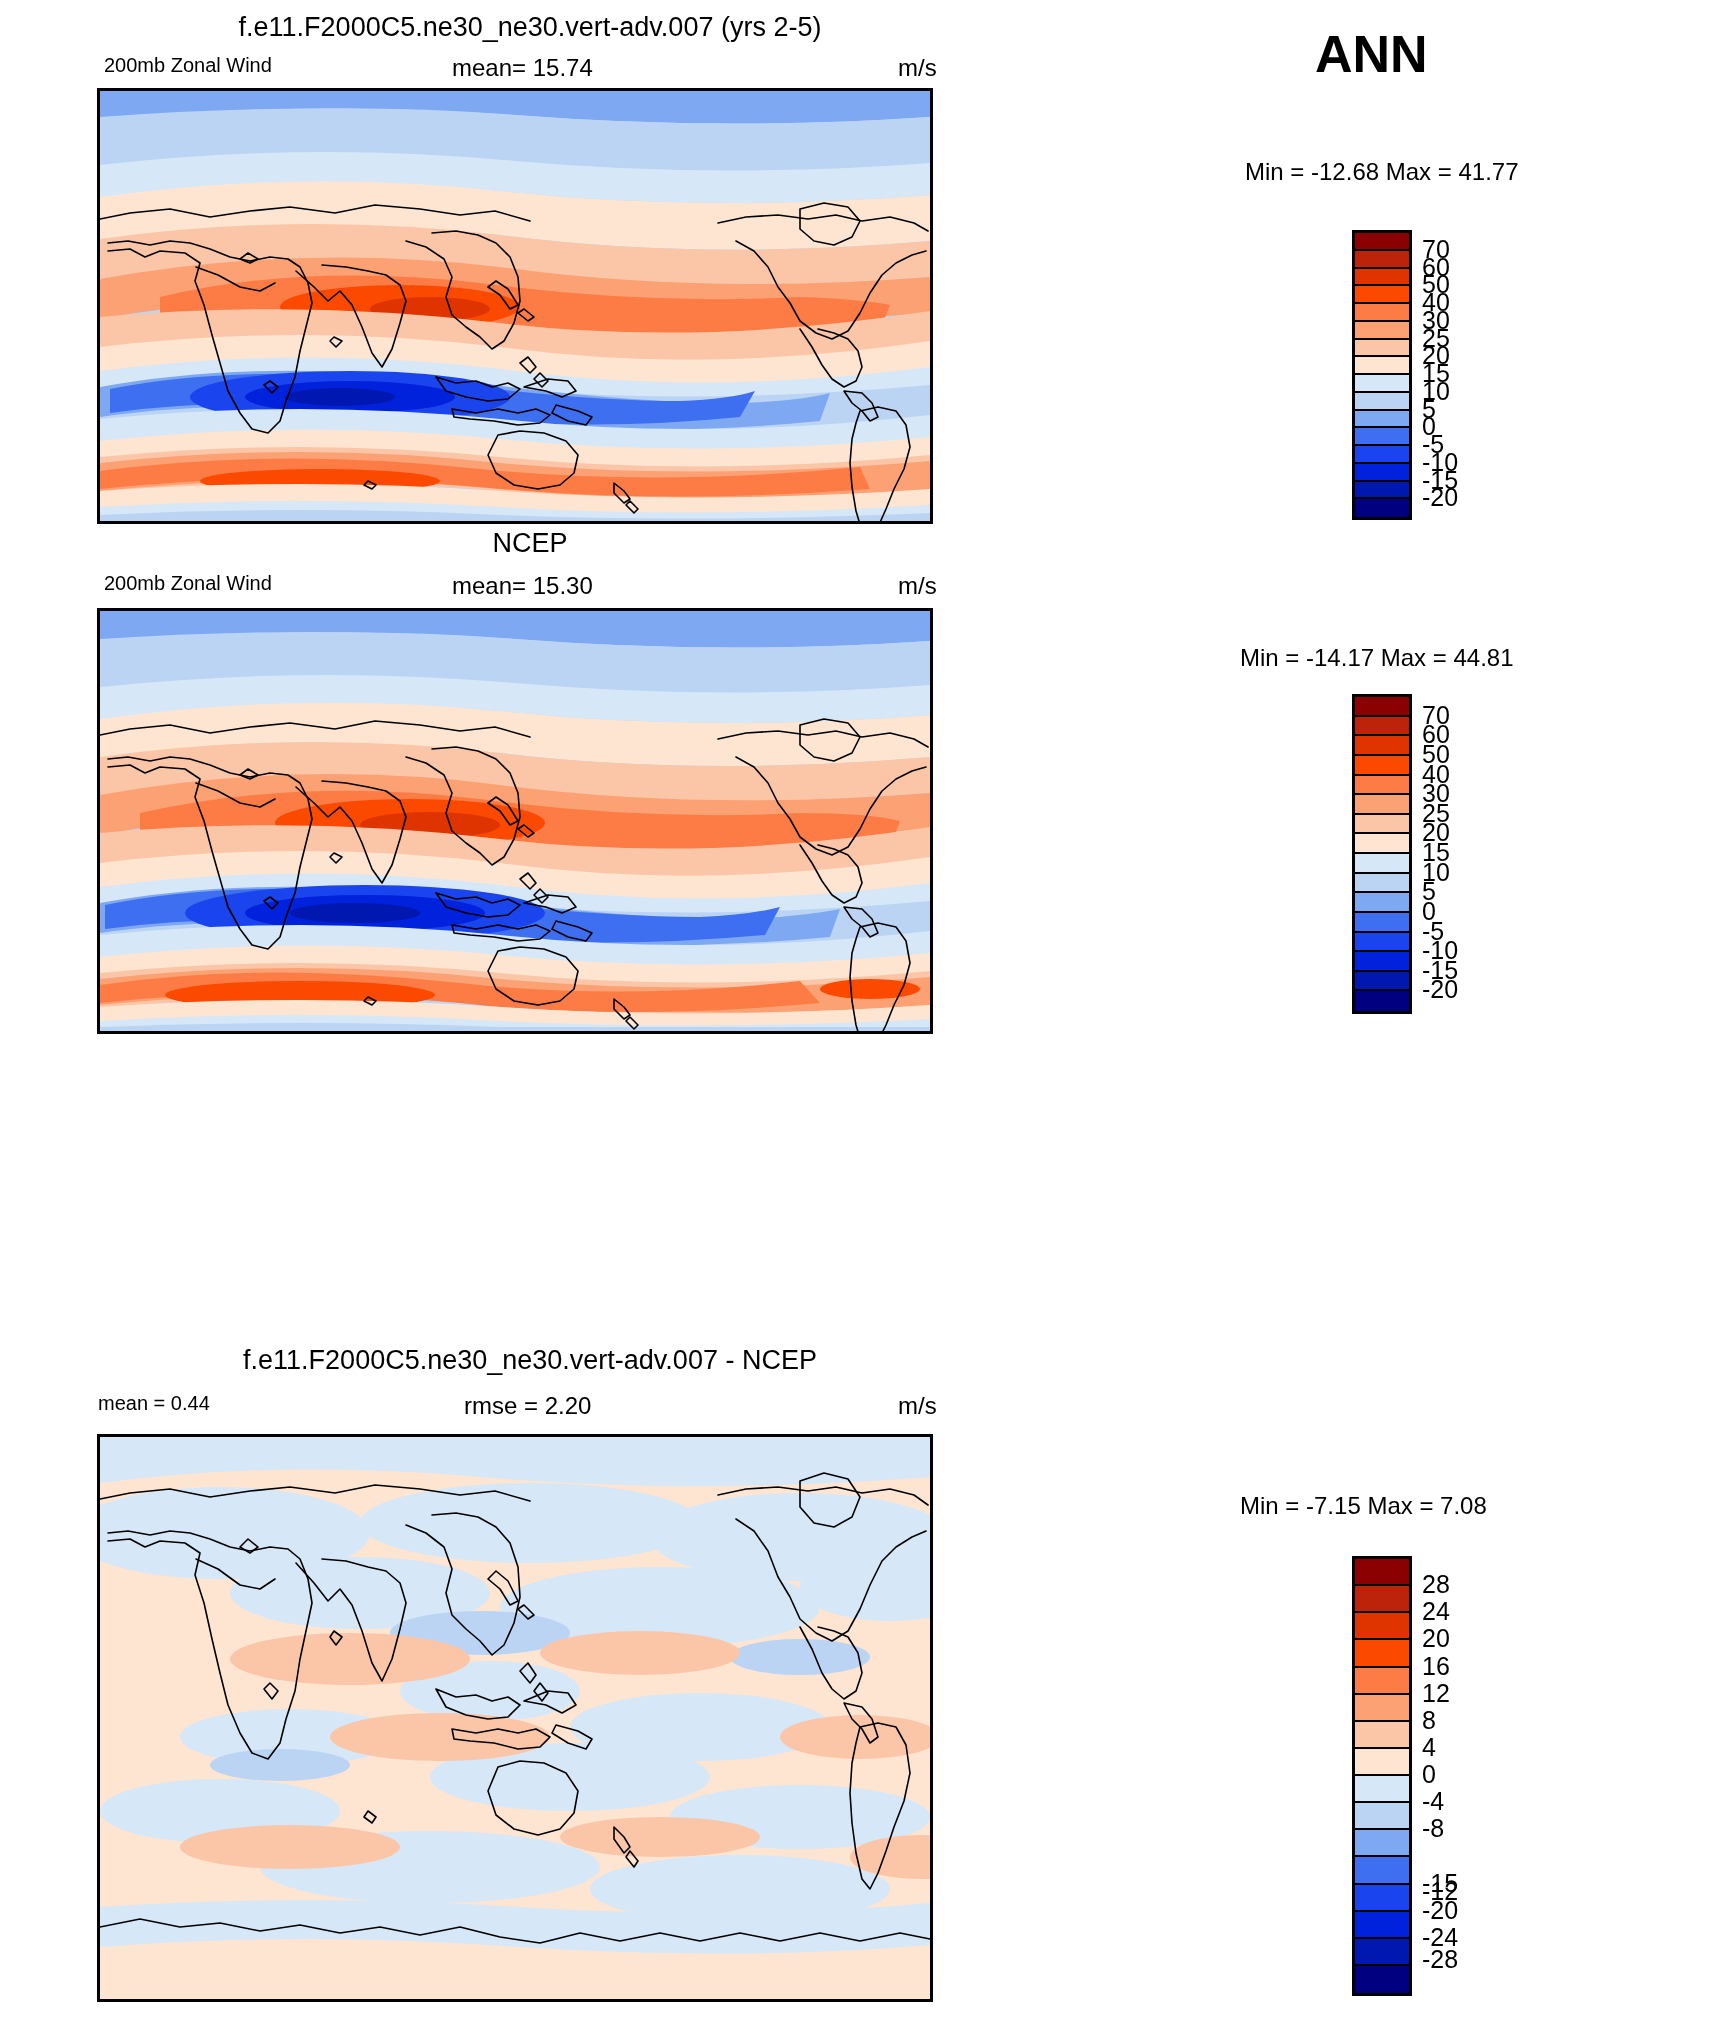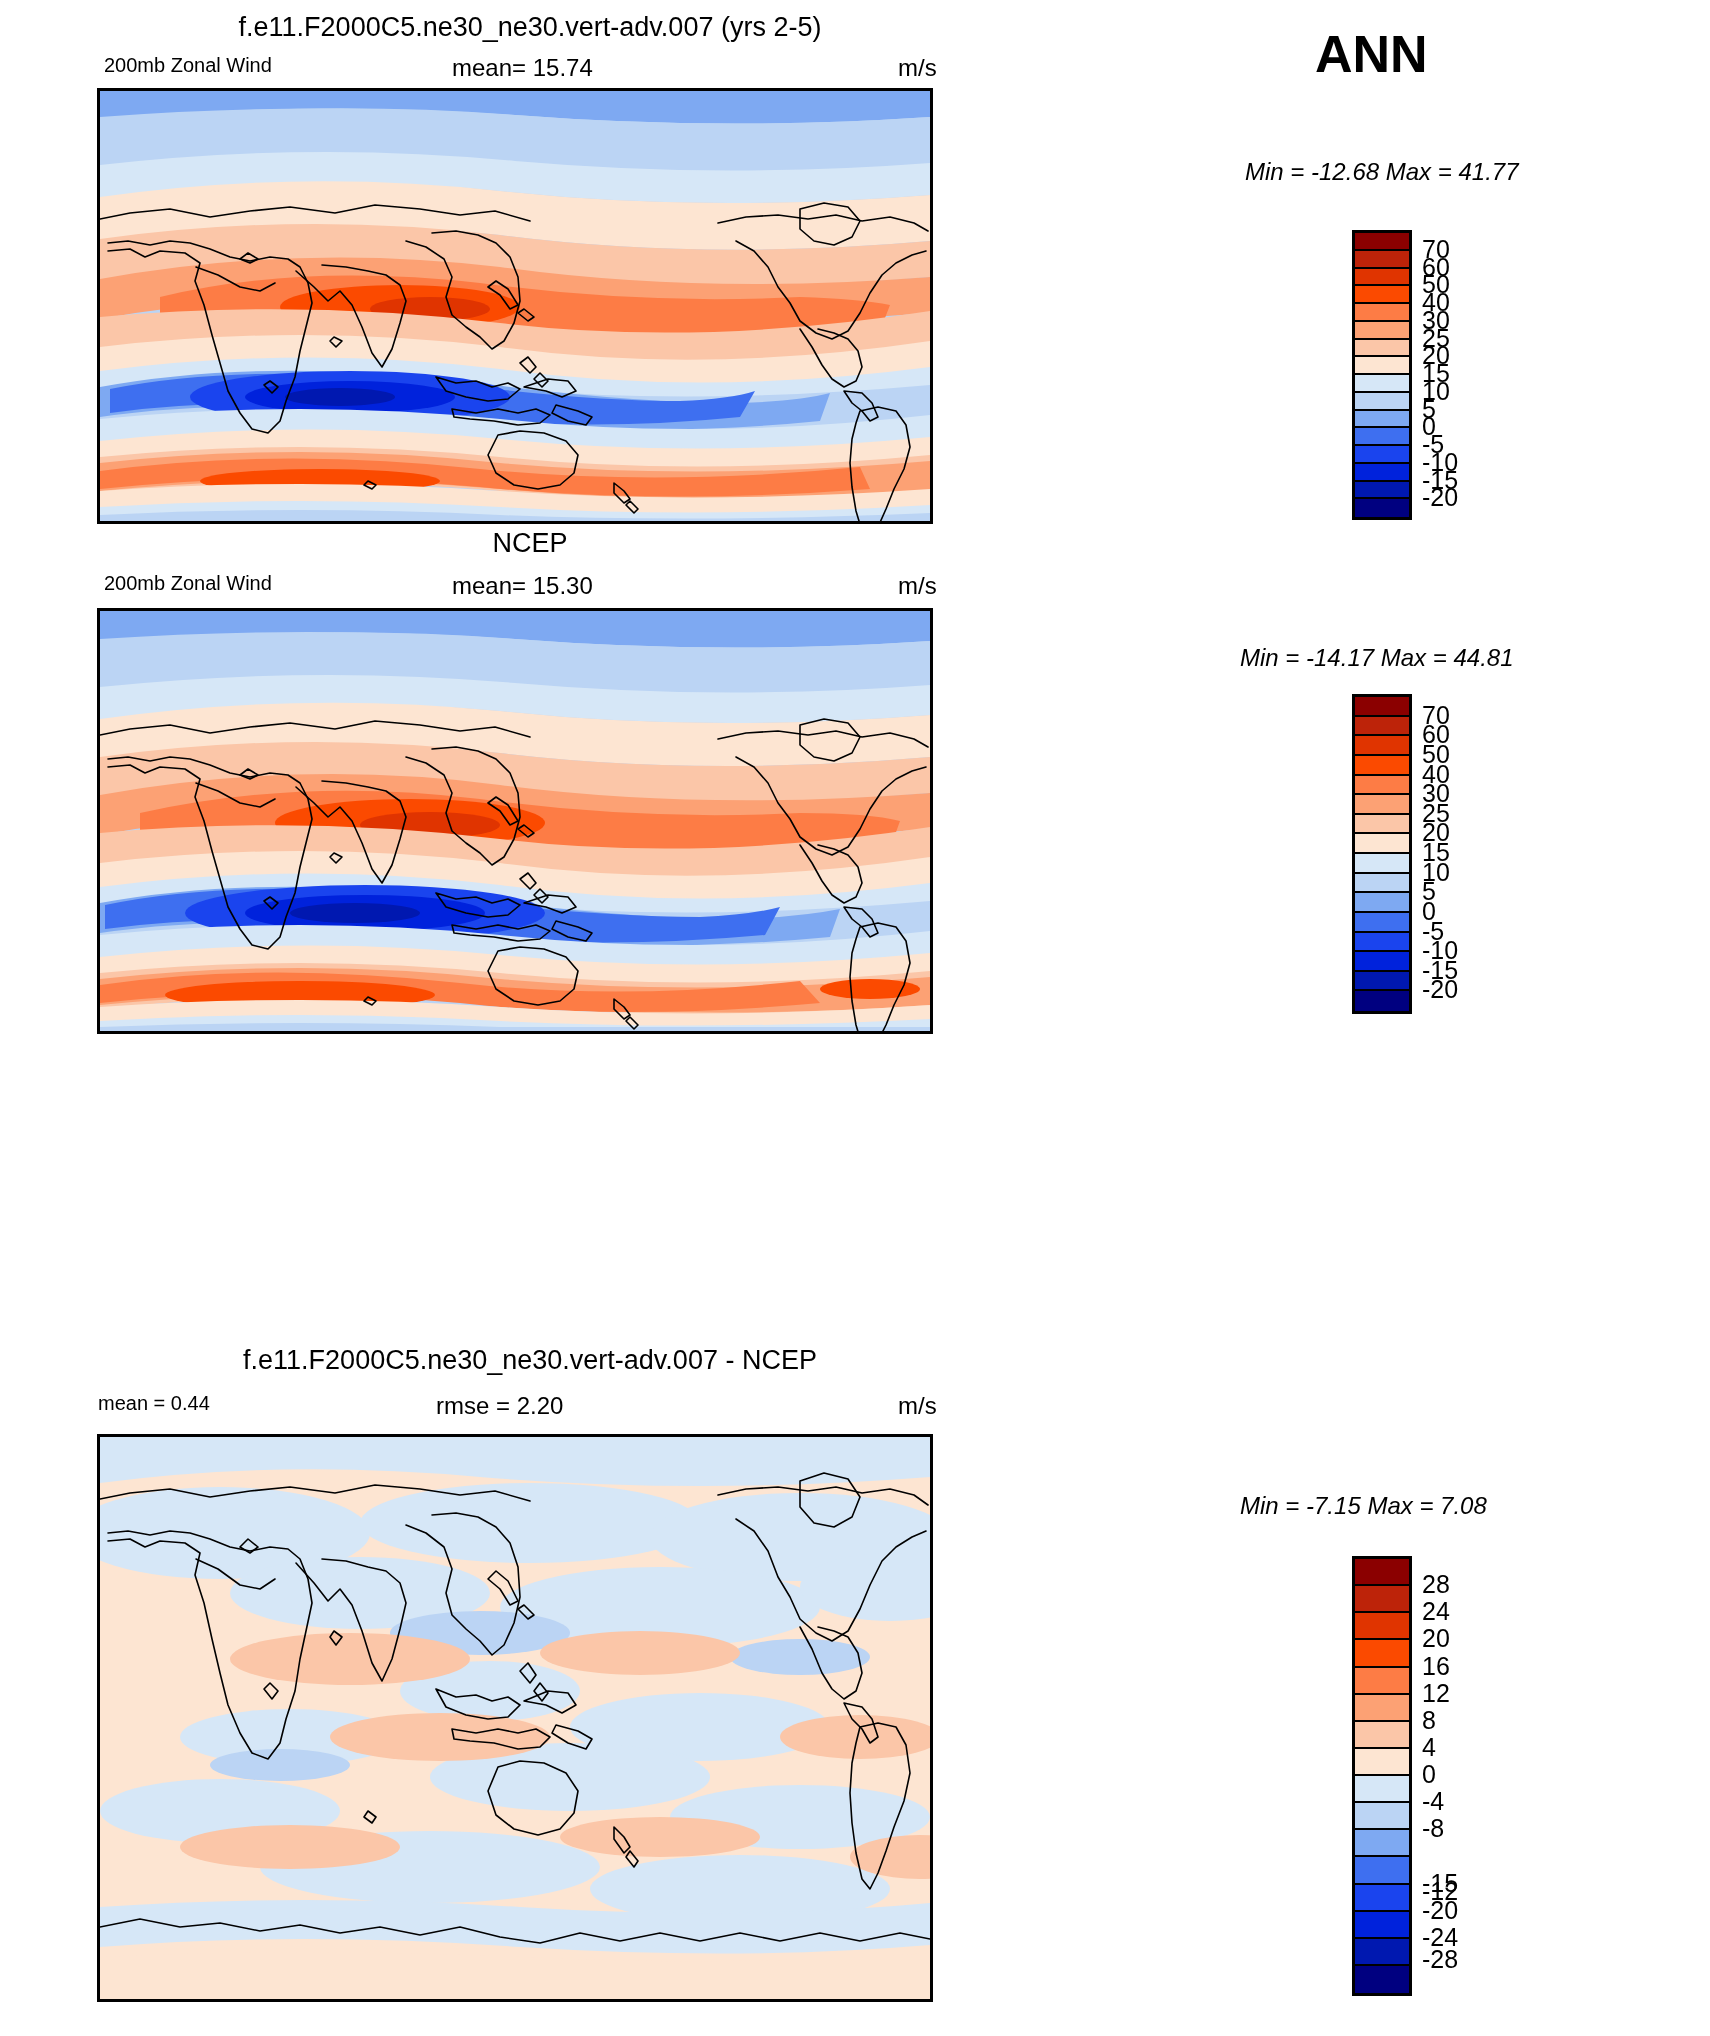--- a/index.html
+++ b/index.html
@@ -6,21 +6,21 @@
   body{width:1710px;height:2036px;position:relative;
        font-family:"Liberation Sans", sans-serif;color:#000;}
 
   .panel{position:absolute;left:0;top:0;width:1710px;}
 
   .ptitle{position:absolute;text-align:center;font-size:27px;letter-spacing:0px;white-space:nowrap;}
   .sub-left{position:absolute;font-size:20px;white-space:nowrap;}
   .sub-mid{position:absolute;font-size:24px;white-space:nowrap;}
   .sub-right{position:absolute;font-size:24px;white-space:nowrap;}
   .ann{position:absolute;font-size:52px;font-weight:bold;white-space:nowrap;}
-  .minmax{position:absolute;font-size:24px;white-space:nowrap;font-style:italic;}
+  .minmax{position:absolute;font-size:24px;white-space:nowrap;}
 
   
   .mapbox{position:absolute;border:3px solid #000;background:#dff0fb;overflow:hidden;}
   .mapinner{position:absolute;left:0;top:0;width:100%;height:100%;}
   .mapinner svg{display:block;width:100%;height:100%;}
 
   
   .cbar{position:absolute;width:60px;border:3px solid #000;box-sizing:border-box;}
   .cband{width:100%;box-sizing:border-box;border-bottom:2px solid #000;}
   .cband:last-child{border-bottom:none;}
@@ -285,21 +285,21 @@
       <div class="clab" style="top: 222.5px;">-5</div>
       <div class="clab" style="top: 242.125px;">-10</div>
       <div class="clab" style="top: 261.75px;">-15</div>
       <div class="clab" style="top: 281.375px;">-20</div>
     </div>
 </div>
 
 <div class="panel">
   <div class="ptitle" style="left:100px;top:1345px;width:860px;">f.e11.F2000C5.ne30_ne30.vert-adv.007 - NCEP</div>
   <div class="sub-left" style="left:98px;top:1392px;">mean =   0.44</div>
-  <div class="sub-mid" style="left:436px;top:1392px;">rmse =   2.20</div>
+  <div class="sub-mid" style="left:464px;top:1392px;">rmse =   2.20</div>
   <div class="sub-right" style="left:898px;top:1392px;">m/s</div>
 
   <div class="minmax" style="left:1240px;top:1492px;">Min =  -7.15 Max =   7.08</div>
 
   <div class="mapbox" style="left:97px;top:1434px;width:830px;height:562px;">
     <div class="mapinner">
       <svg viewBox="0 0 830 562" preserveAspectRatio="none">
         <defs>
             <clipPath id="clipC">
               <rect x="0" y="0" width="830" height="562"></rect>

